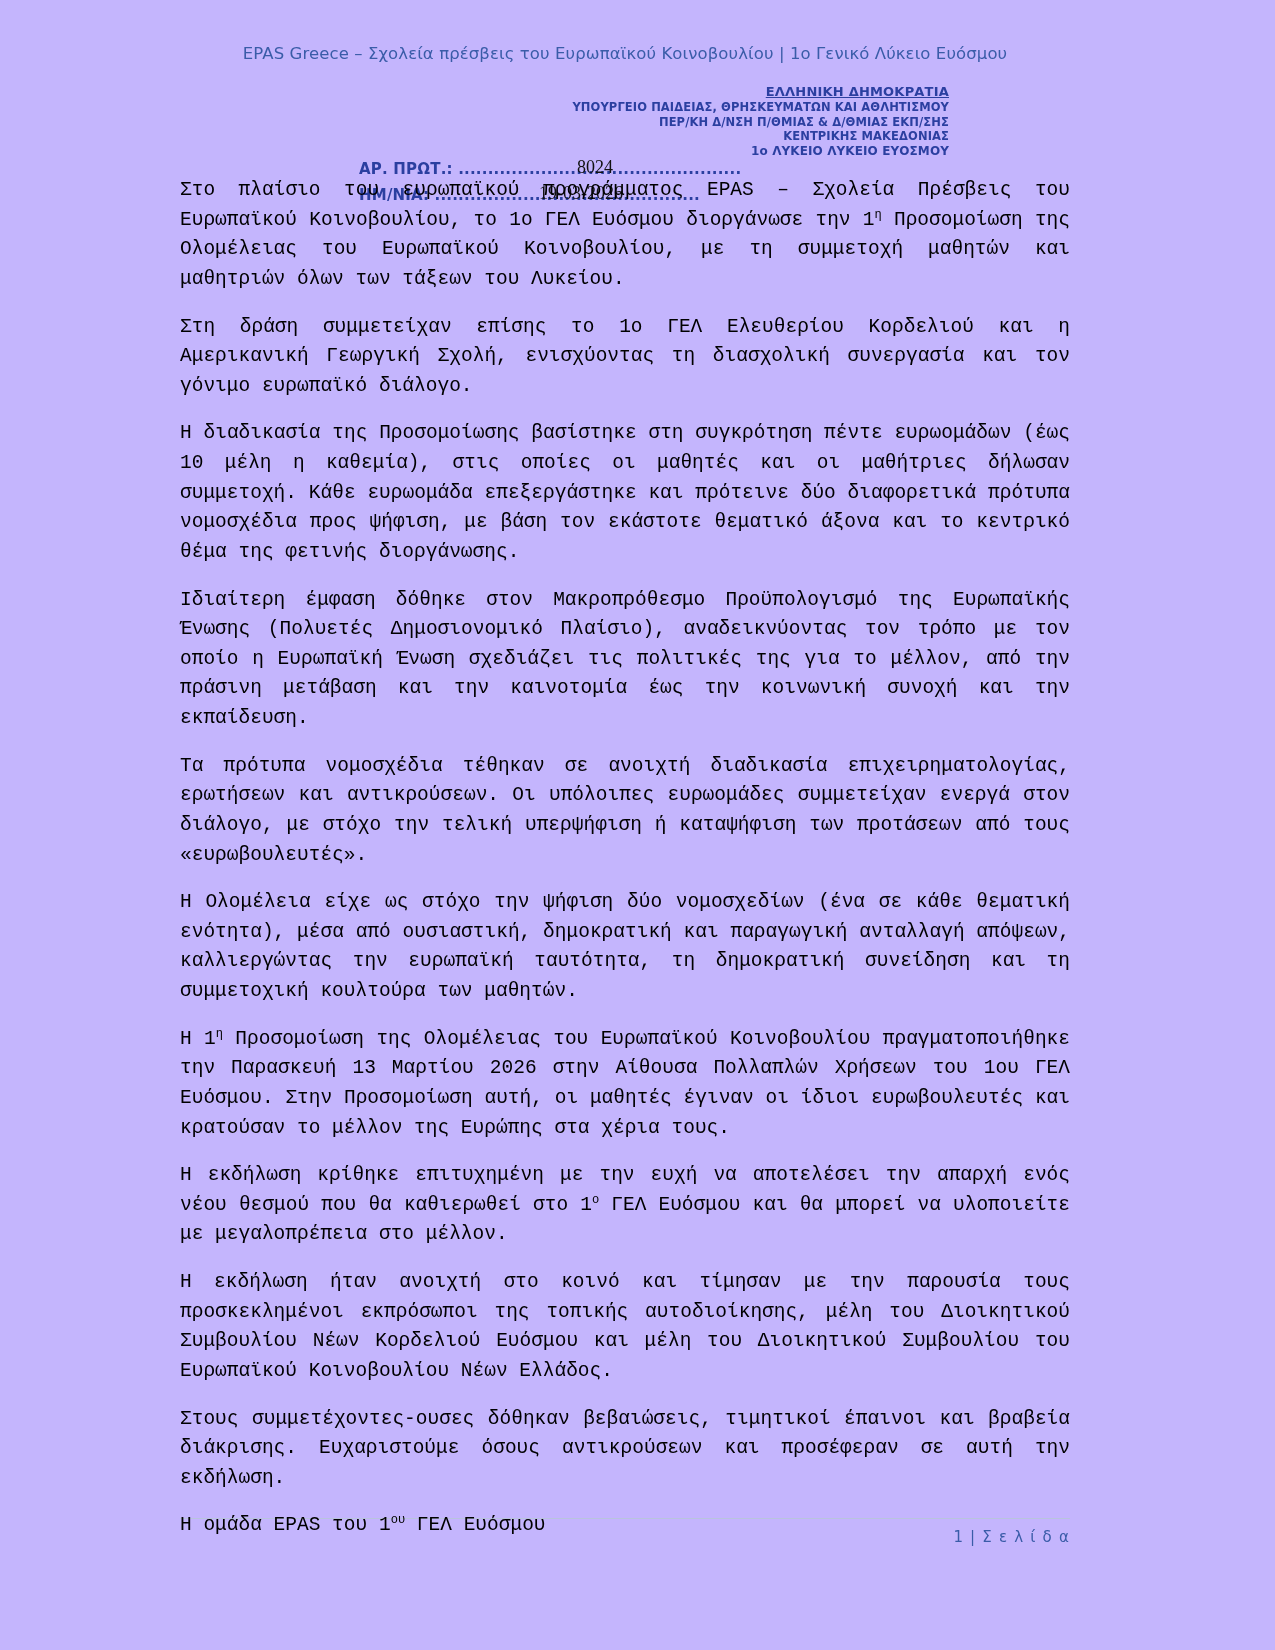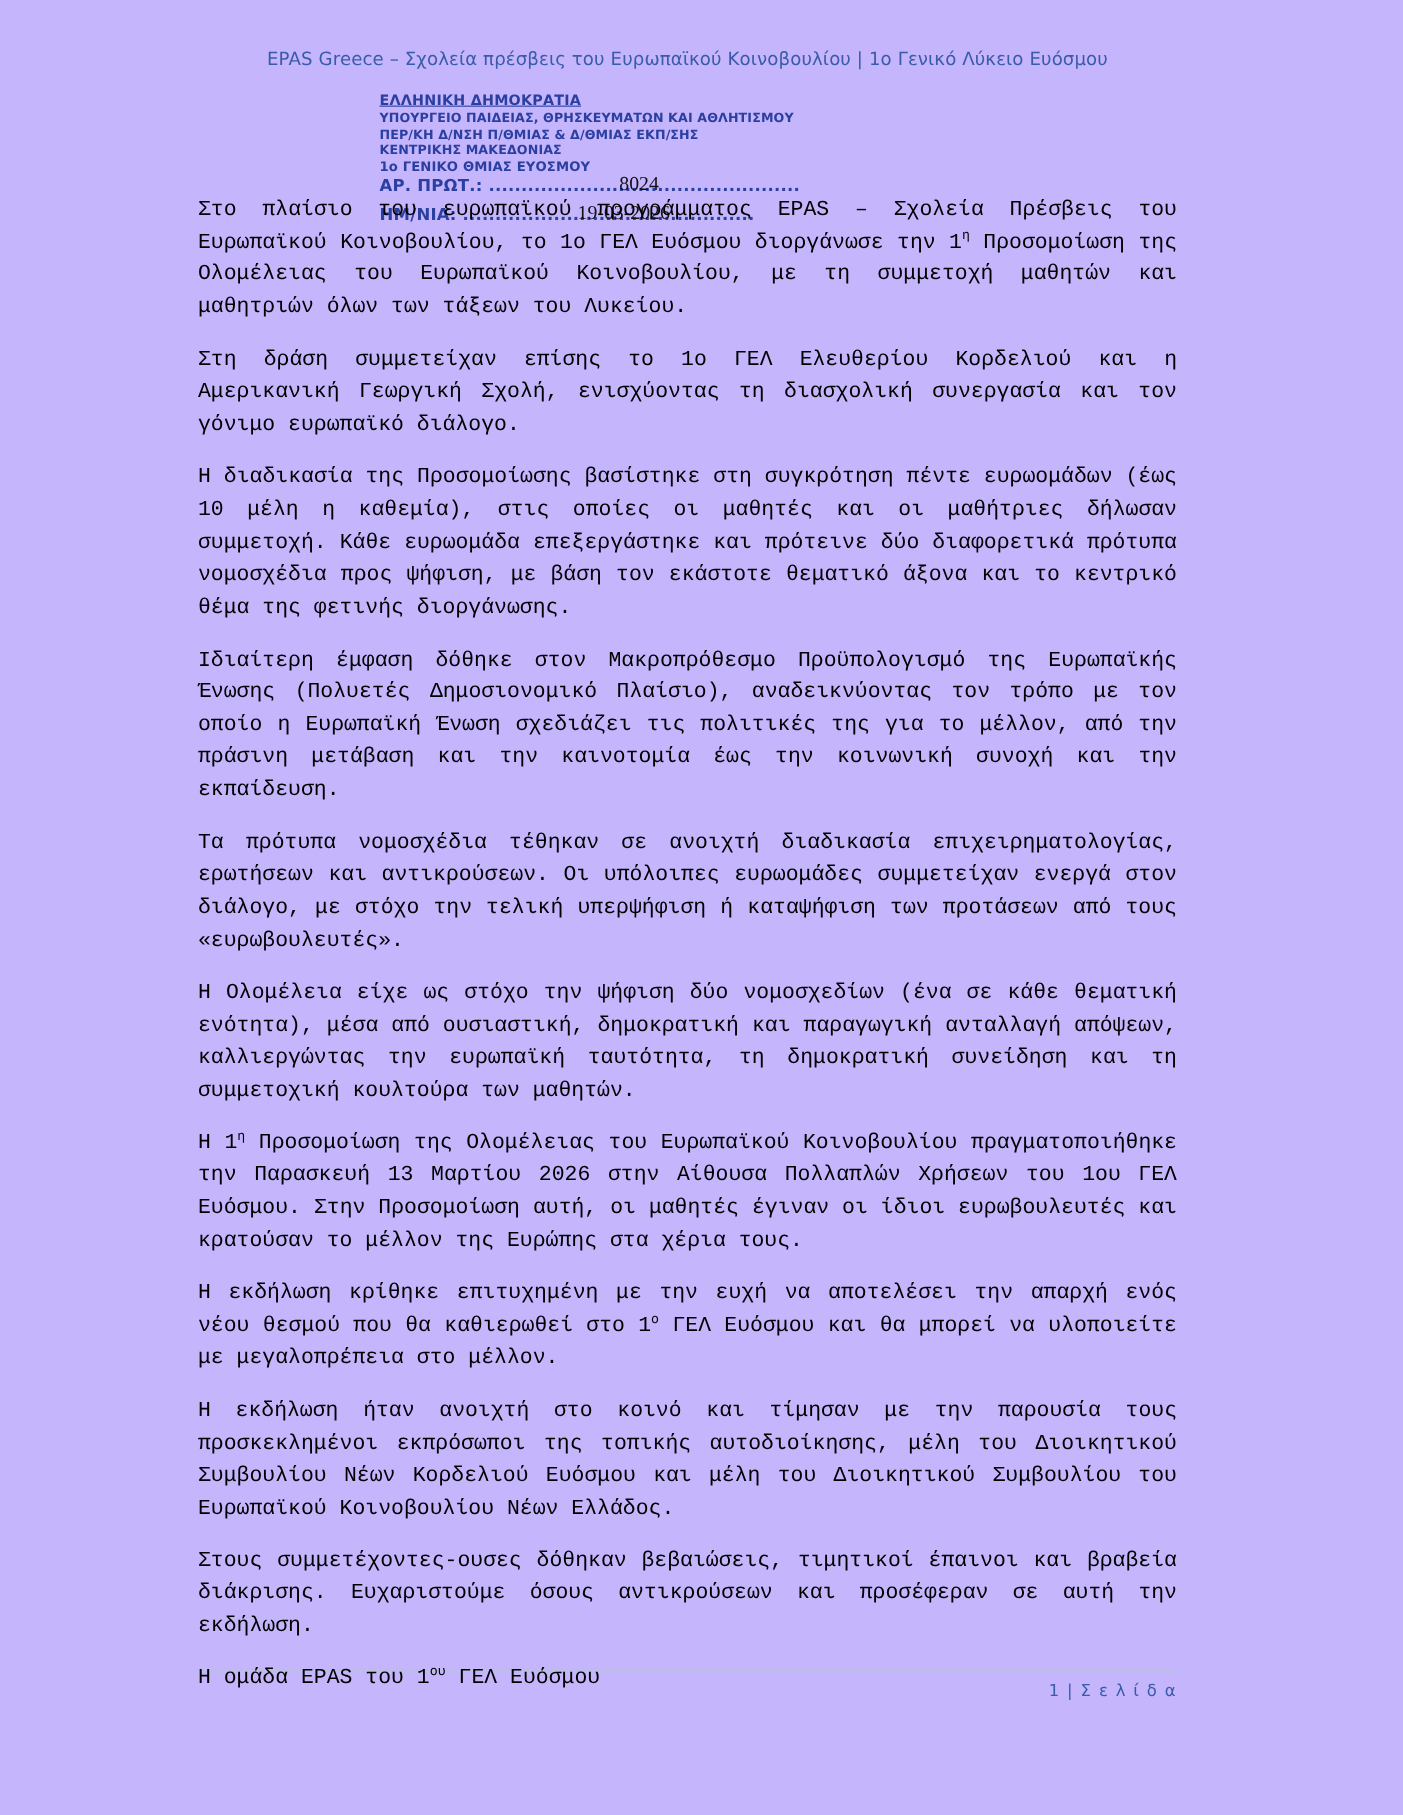--- a/index.html
+++ b/index.html
@@ -33,23 +33,23 @@
     font-size: 16.5px;
     color: #3a5ca8;
     letter-spacing: .1px;
     white-space: nowrap;
   }
 
   
   .letterhead {
     position: absolute;
     top: 84px;
-    left: 345px;
+    left: 359px;
     width: 590px;
-    text-align: left;
+    text-align: right;
     color: #2b3fa0;
     font-family: "DejaVu Sans", sans-serif;
     z-index: 1;
   }
   .lh-line {
     display: block;
     line-height: 1.26;
     white-space: nowrap;
   }
   .lh-1 {
@@ -163,21 +163,21 @@
 
 <div class="page">
 
   <div class="doc-header">EPAS Greece – Σχολεία πρέσβεις του Ευρωπαϊκού Κοινοβουλίου | 1ο Γενικό Λύκειο Ευόσμου</div>
 
   <div class="letterhead">
     <span class="lh-line lh-1">ΕΛΛΗΝΙΚΗ ΔΗΜΟΚΡΑΤΙΑ</span>
     <span class="lh-line lh-2">ΥΠΟΥΡΓΕΙΟ ΠΑΙΔΕΙΑΣ, ΘΡΗΣΚΕΥΜΑΤΩΝ ΚΑΙ ΑΘΛΗΤΙΣΜΟΥ</span>
     <span class="lh-line lh-3">ΠΕΡ/ΚΗ Δ/ΝΣΗ Π/ΘΜΙΑΣ &amp; Δ/ΘΜΙΑΣ ΕΚΠ/ΣΗΣ</span>
     <span class="lh-line lh-4">ΚΕΝΤΡΙΚΗΣ ΜΑΚΕΔΟΝΙΑΣ</span>
-    <span class="lh-line lh-5">1ο ΓΕΝΙΚΟ ΘΜΙΑΣ ΕΥΟΣΜΟΥ</span>
+    <span class="lh-line lh-5">1ο ΛΥΚΕΙΟ ΛΥΚΕΙΟ ΕΥΟΣΜΟΥ</span>
 
     <span class="field-wrap">
       <span class="field-label lh-field">ΑΡ. ΠΡΩΤ.: ................................................</span>
       <span class="field-value fv-prot">8024</span>
     </span>
 
     <span class="field-wrap">
       <span class="field-label lh-field">ΗΜ/ΝΙΑ: .............................................</span>
       <span class="field-value fv-date">19-03-2026</span>
     </span>

